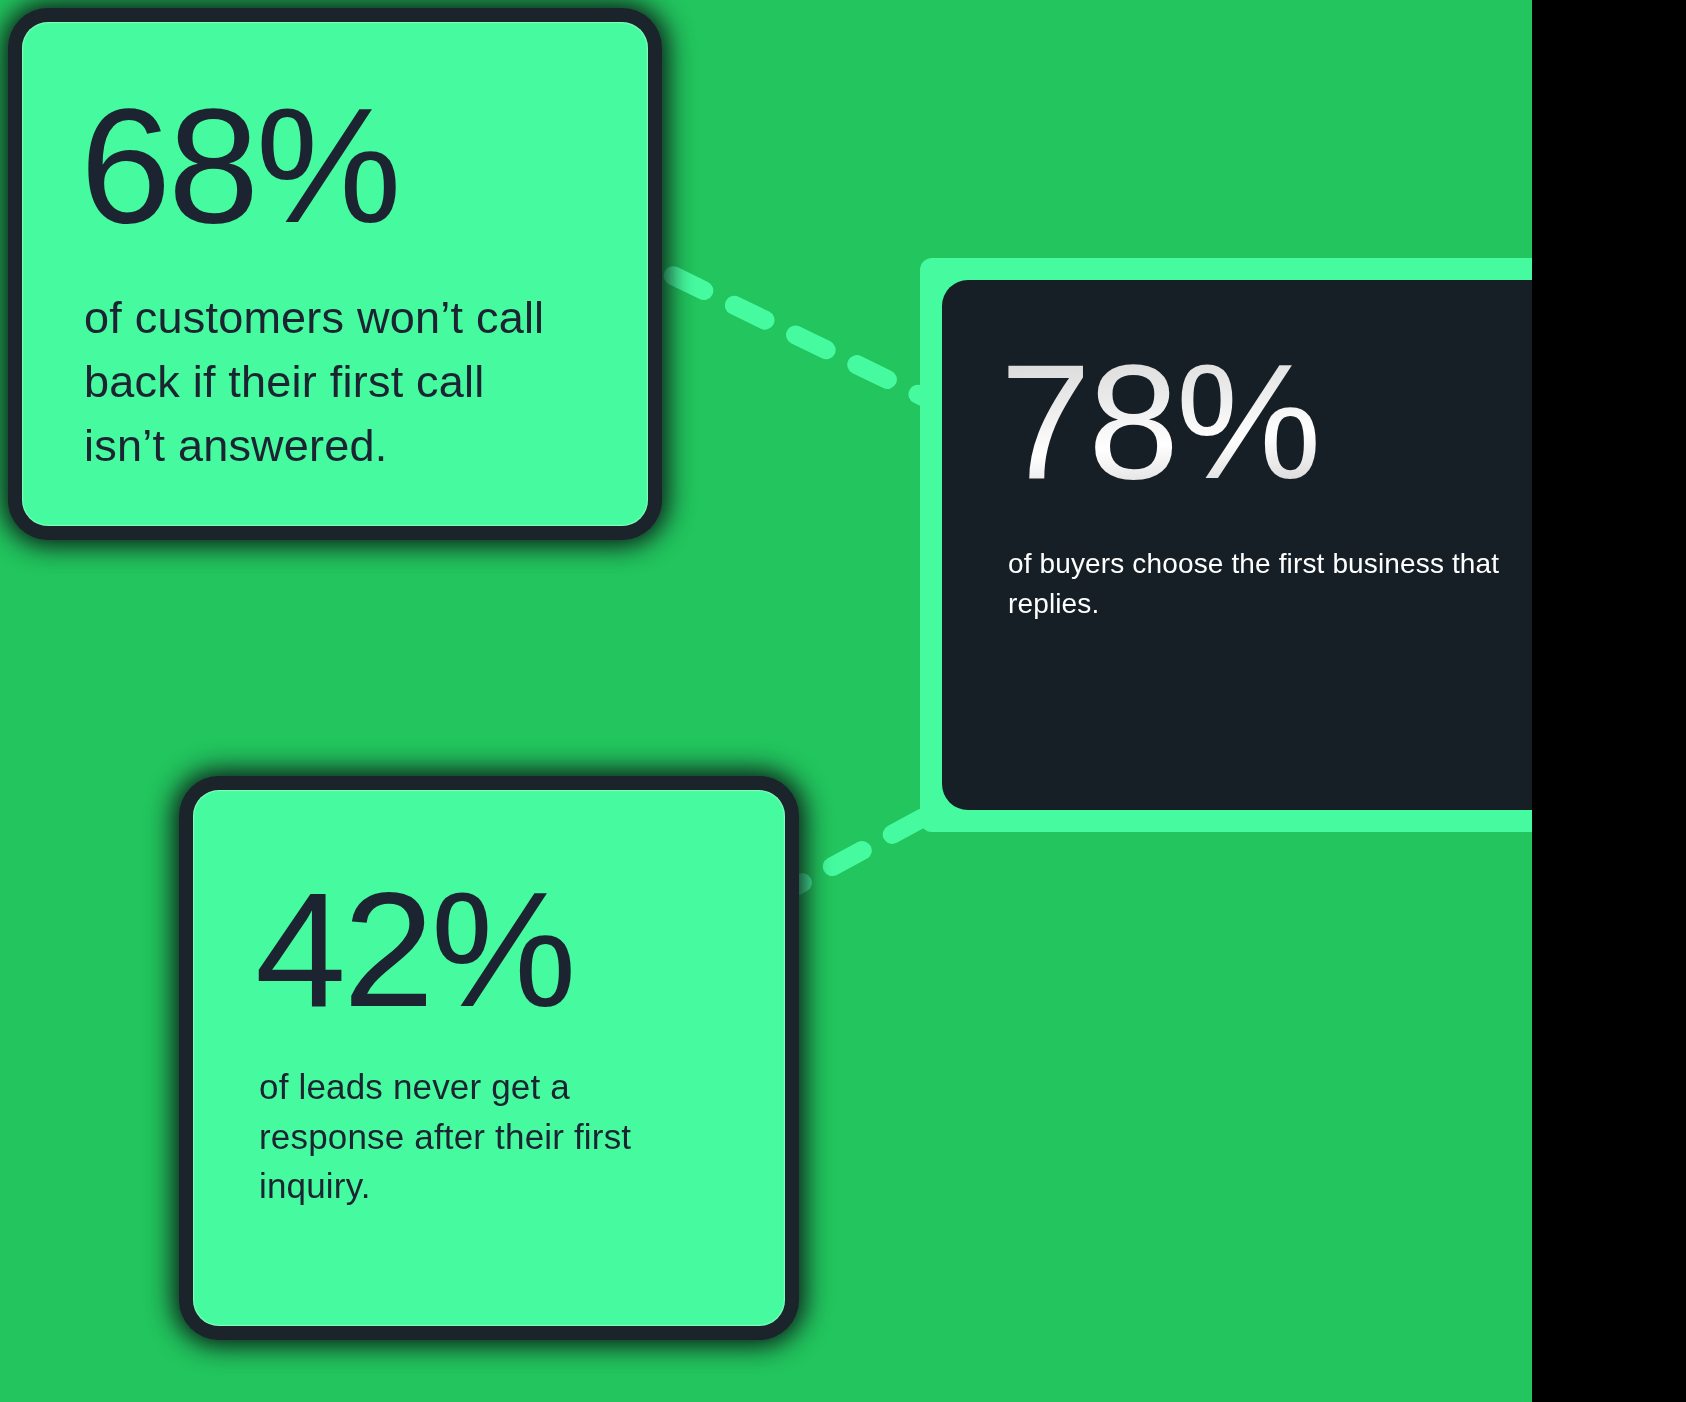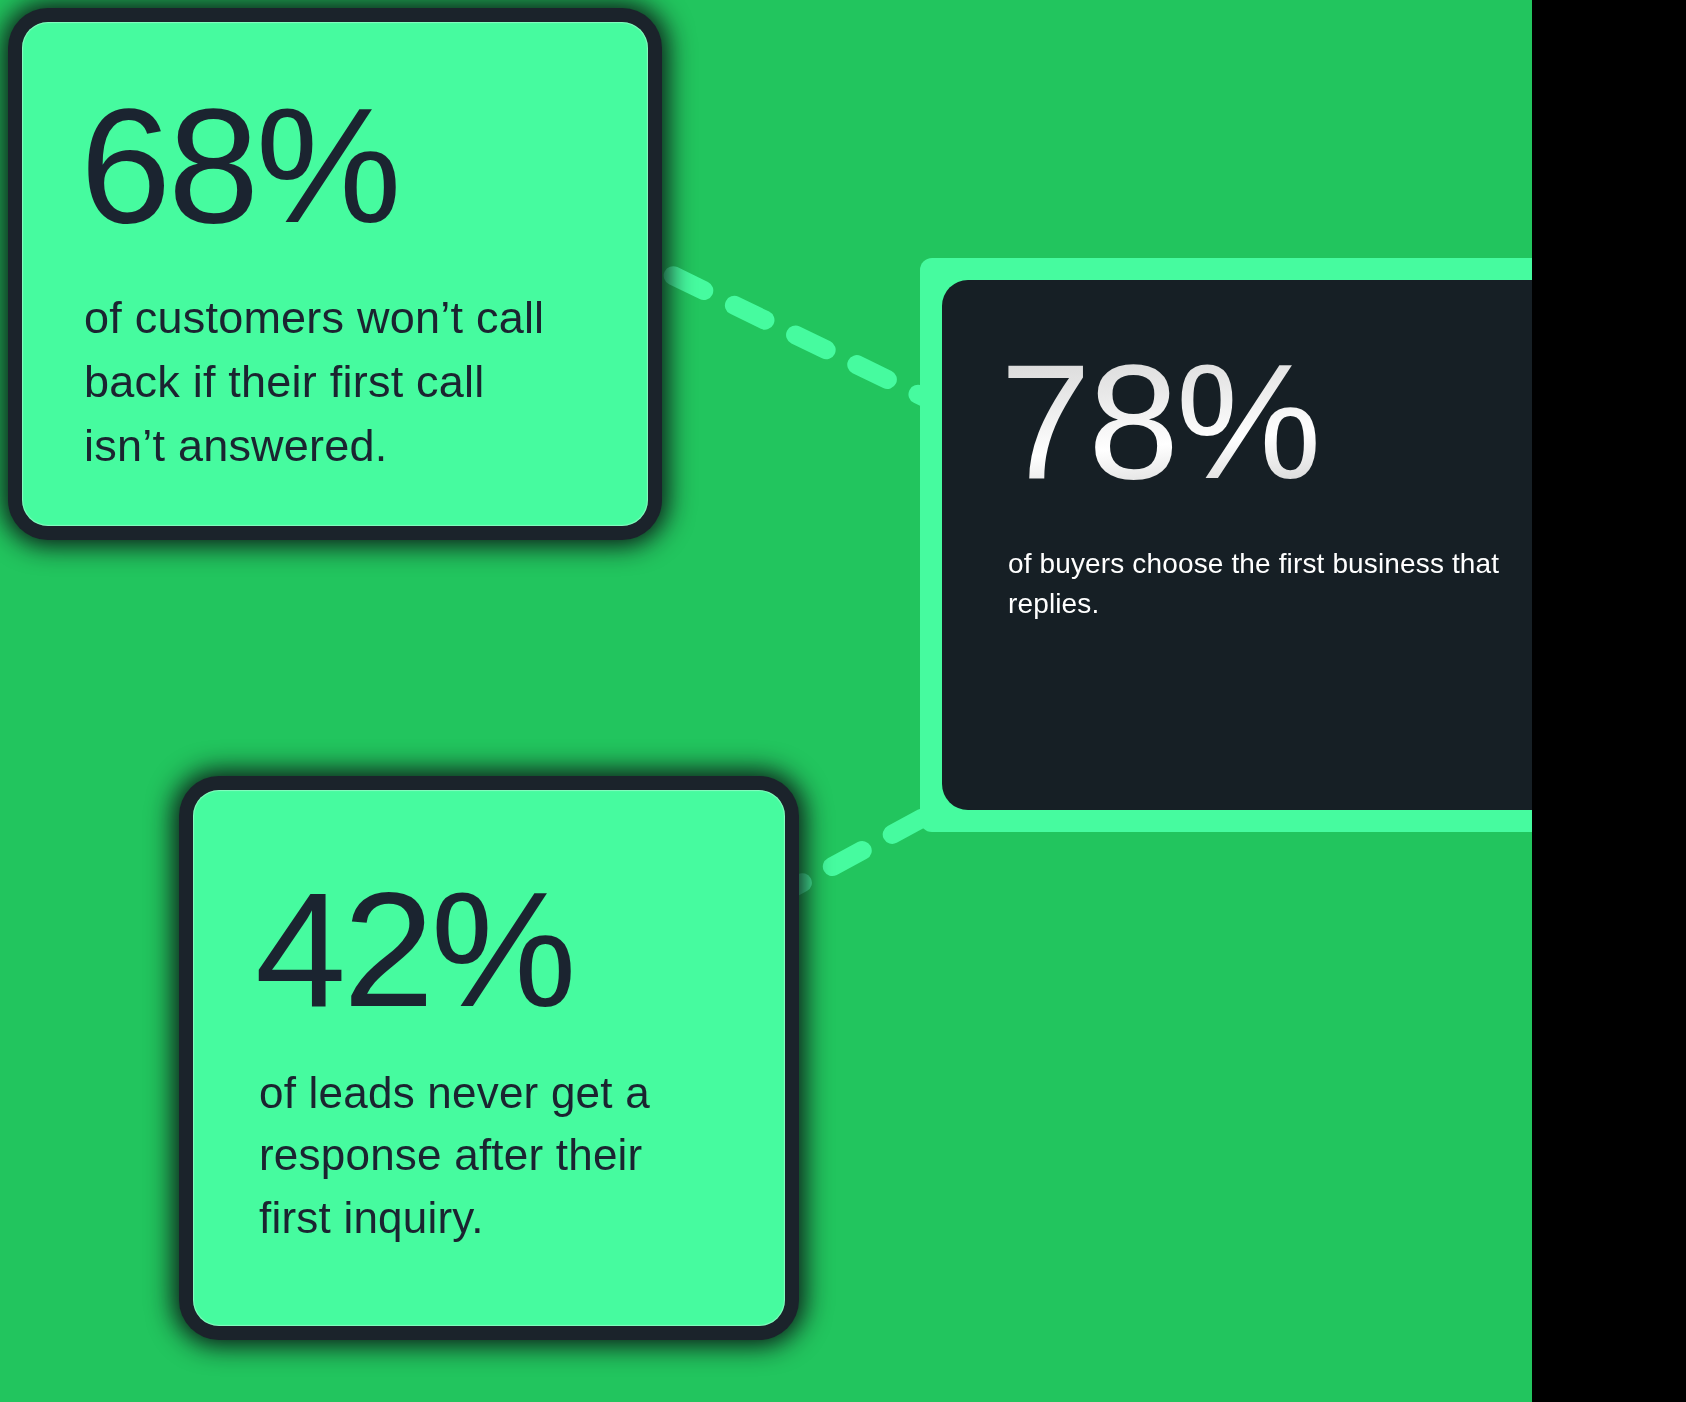--- a/index.html
+++ b/index.html
@@ -104,21 +104,21 @@
     width: 762px; height: 574px;
   }
   #card-78 .stat-figure { left: 80px; top: 82px; font-size: 164px; }
   #card-78 .stat-caption { left: 88px; top: 286px; width: 500px; font-size: 28px; }
 
   #card-42 {
     left: 145px; top: 790px;
     width: 592px; height: 536px; margin-left: 48px;
   }
   #card-42 .stat-figure { left: 62px; top: 78px; font-size: 164px; }
-  #card-42 .stat-caption { left: 66px; top: 272px; width: 450px; font-size: 44px; }
+  #card-42 .stat-caption { left: 66px; top: 272px; width: 450px; font-size: 35px; }
 </style>
 </head>
 <body>
 
 <div id="stage">
 
   <svg id="connectors" viewBox="0 0 1686 1402">
     <line x1="612" y1="246" x2="938" y2="404" stroke="#46FB9F" stroke-width="19" stroke-linecap="round" stroke-dasharray="34 34"></line>
     <line x1="982" y1="786" x2="748" y2="912" stroke="#46FB9F" stroke-width="19" stroke-linecap="round" stroke-dasharray="34 34"></line>
   </svg>

